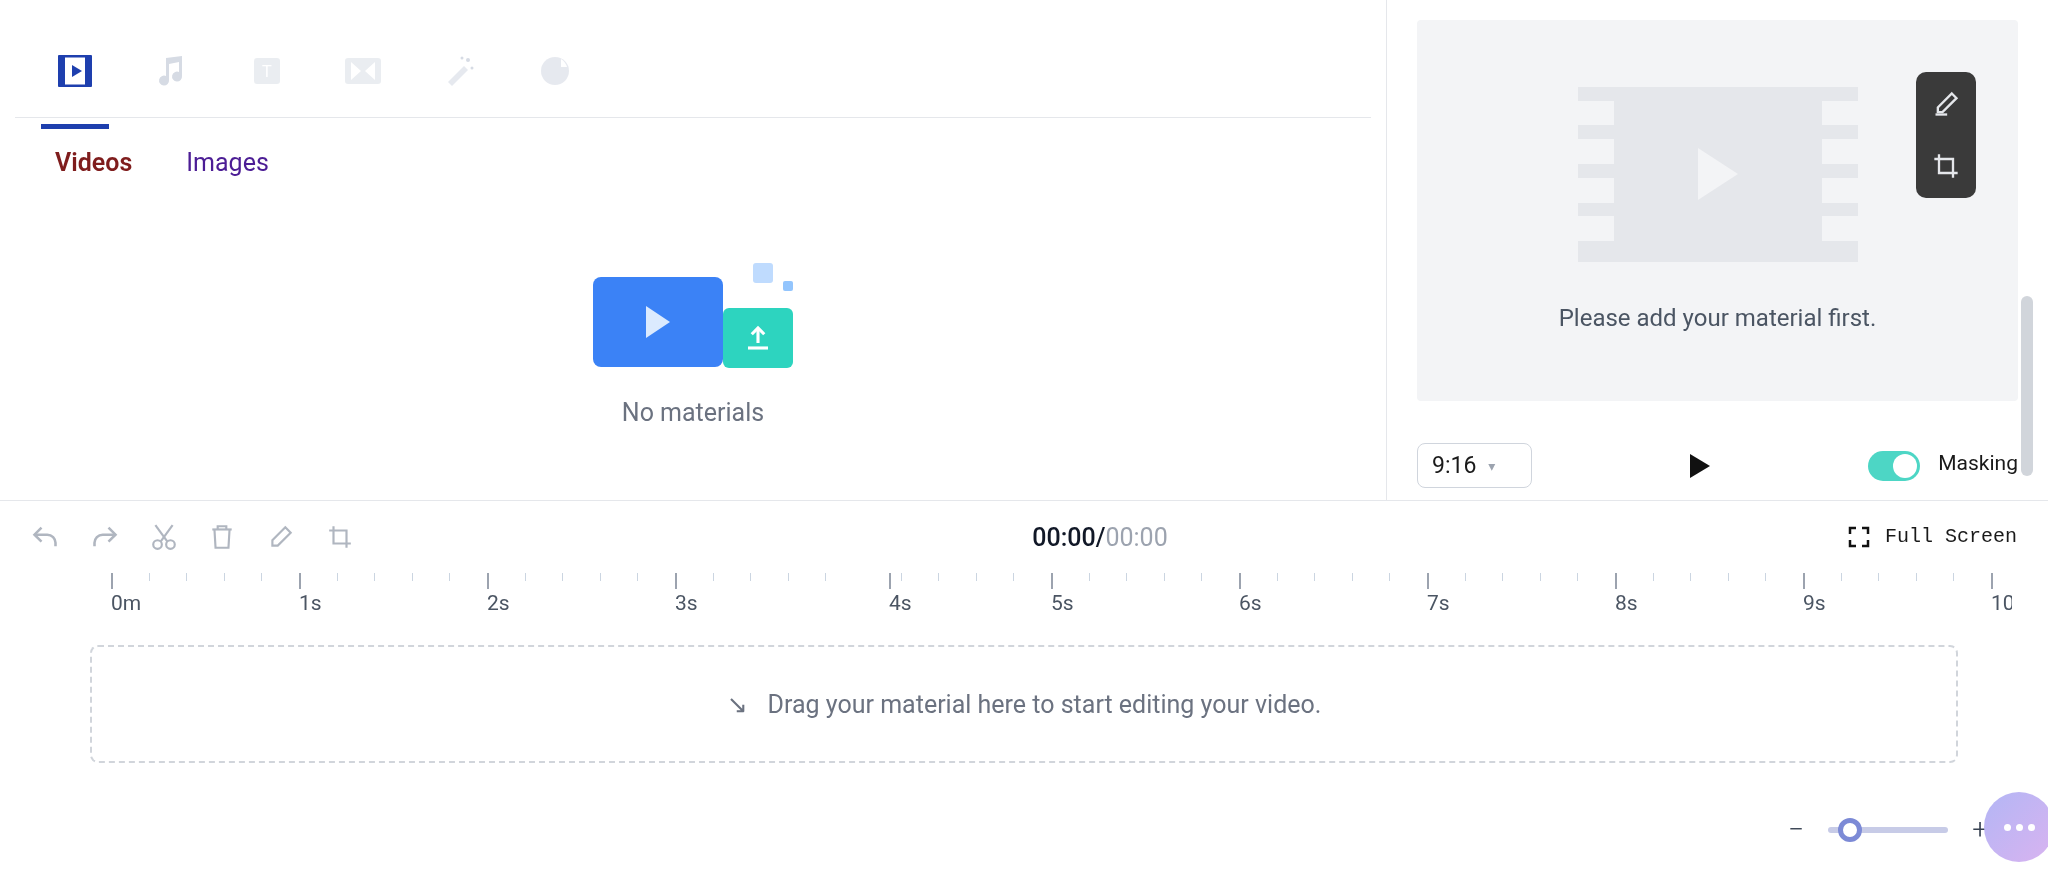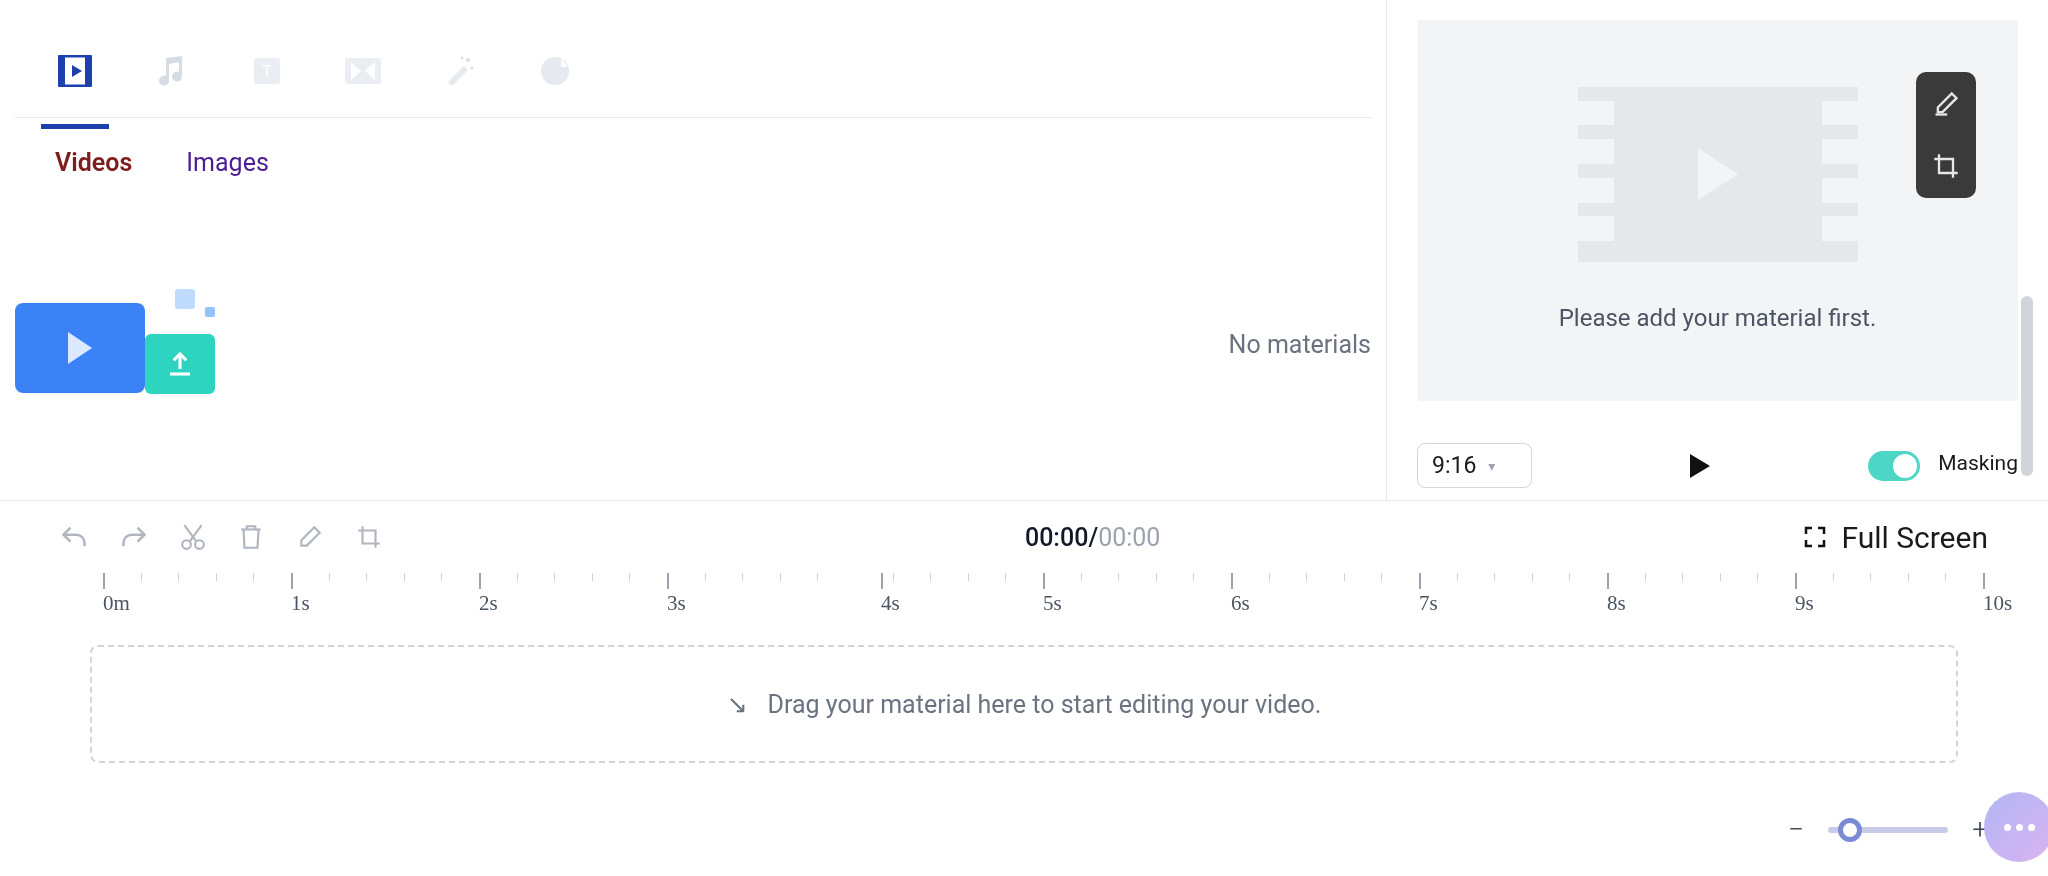--- a/index.html
+++ b/index.html
@@ -112,22 +112,23 @@
     padding-bottom: 6px;
     color: #4c1d95;
   }
   .asset-type-tabs span.active {
     color: #7f1d1d;
     font-weight: 600;
   }
   .empty-assets {
     flex: 1;
     display: flex;
-    align-items: center;
-    justify-content: space-between;
+    flex-direction: column;
+    align-items: center;
+    justify-content: center;
     gap: 30px;
     color: #6b7280;
     position: relative;
   }
   .empty-illus {
     width: 200px;
     height: 105px;
     position: relative;
   }
   .illus-card {
@@ -329,21 +330,21 @@
     grid-column: 1 / span 2;
     grid-row: 2;
     border-top: 1px solid #e5e7eb;
     display: flex;
     flex-direction: column;
   }
   .tl-toolbar {
     display: flex;
     align-items: center;
     justify-content: space-between;
-    padding: 14px 60px;
+    padding: 14px 31px;
     height: 72px;
   }
   .tl-left {
     display: flex;
     align-items: center;
     gap: 32px;
     color: #b0b6c0;
   }
   .tl-ico {
     cursor: pointer;
@@ -353,31 +354,31 @@
     font-size: 25px;
     color: #111827;
     font-weight: 500;
   }
   .time-counter .total {
     color: #9ca3af;
     font-weight: 400;
   }
   .tl-right {
     display: flex;
-    align-items: center;
+    align-items: flex-start;
     gap: 14px;
-    font-size: 30px;
-    cursor: pointer;
+    font-size: 20px;
+    cursor: pointer;
+    font-family: Liberation Mono, monospace;
   }
   .ruler {
     position: relative;
     height: 54px;
-    margin: 0 28px;
+    margin: 0 36px;
     overflow: hidden;
-    font-family: Liberation Serif, serif;
   }
   .ruler-track {
     position: relative;
     height: 100%;
   }
   .ruler-tick {
     position: absolute;
     top: 0;
     font-size: 21px;
     color: #4b5563;

